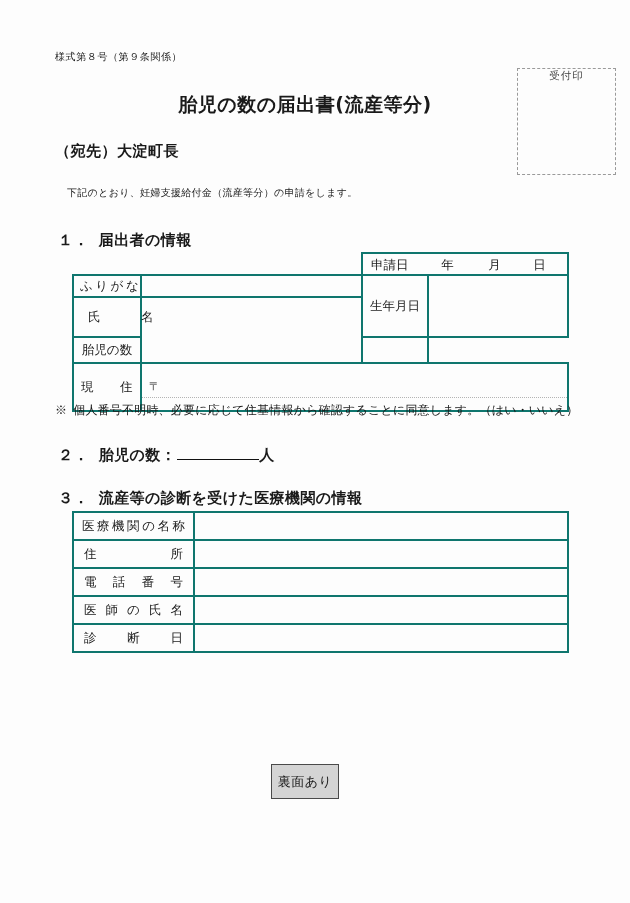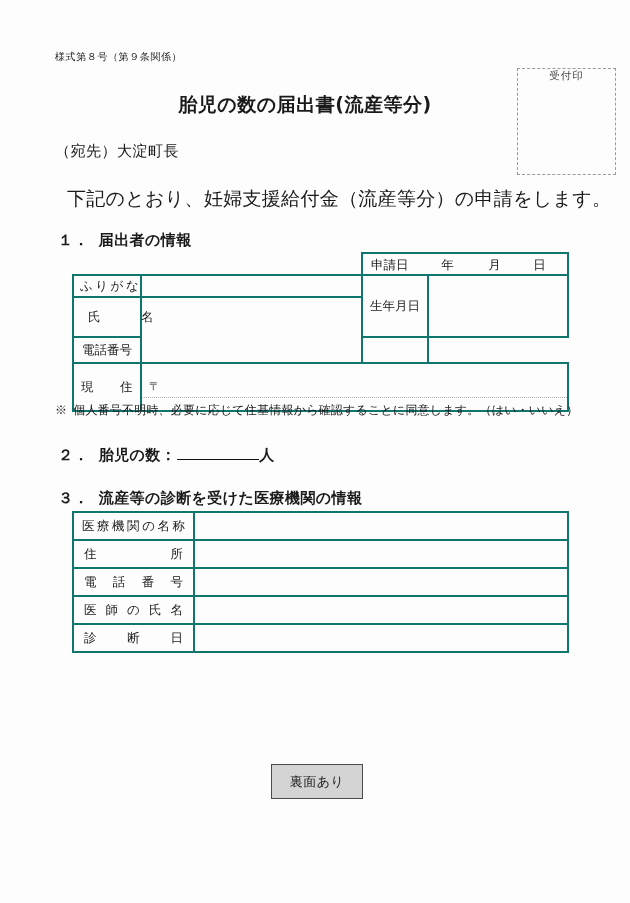--- a/index.html
+++ b/index.html
@@ -66,28 +66,29 @@
   }
 
   
   .addressee {
     position: absolute;
     left: 55px;
     top: 142px;
     font-size: 15px;
     letter-spacing: 0.5px;
     white-space: nowrap;
+    font-weight: bold;
   }
 
   
   .lead {
     position: absolute;
     left: 67px;
     top: 186px;
-    font-size: 19px;
+    font-size: 10px;
     letter-spacing: 0.3px;
     white-space: nowrap;
   }
 
   
   .sec-head {
     position: absolute;
     font-size: 15px;
     font-weight: bold;
     letter-spacing: 0.4px;
@@ -213,21 +214,21 @@
     justify-content: space-between;
     padding: 0 4px;
   }
   .spread.tight { padding: 0 2px; }
 
   
   .back-btn {
     position: absolute;
     left: 271px;
     top: 764px;
-    width: 92px;
+    width: 68px;
     height: 35px;
     background: #d4d4d4;
     border: 1.5px solid #4a4a4a;
     display: flex;
     align-items: center;
     justify-content: center;
     font-size: 13px;
     letter-spacing: 0.5px;
     color: #1a1a1a;
     box-sizing: border-box;
@@ -284,21 +285,21 @@
       <td class="lbl furigana-lbl" style="height:20px">ふりがな</td>
       <td></td>
       <td class="lbl" rowspan="2">生年月日</td>
       <td rowspan="2"></td>
     </tr>
     <tr>
       <td class="lbl sp2" style="height:38px">氏　名</td>
       <td rowspan="2"></td>
     </tr>
     <tr>
-      <td class="lbl" style="height:24px">電話番号</td>
+      <td class="lbl" style="height:24px">胎児の数</td>
       <td></td>
     </tr>
     <tr>
       <td class="lbl sp3" style="height:46px">現　住　所</td>
       <td class="addr-cell" colspan="3">
         <div class="addr-inner">
           <div class="addr-top">
             <span>〒</span><span></span>
           </div>
           <div class="addr-bottom"></div>

